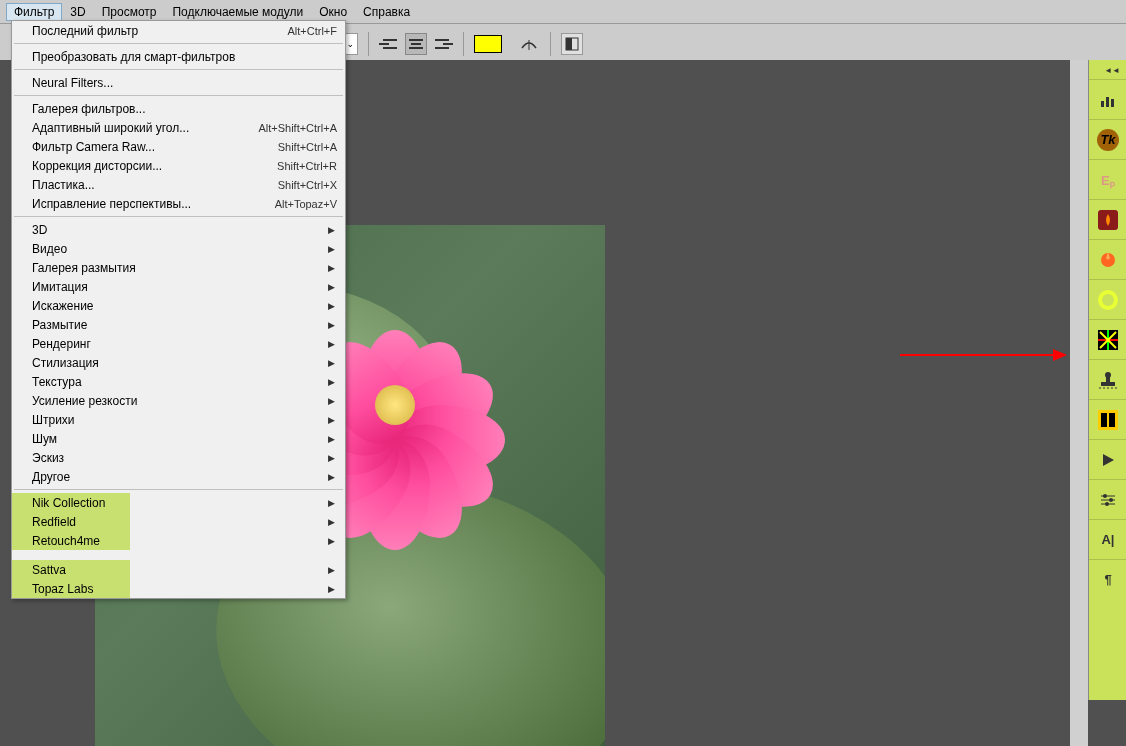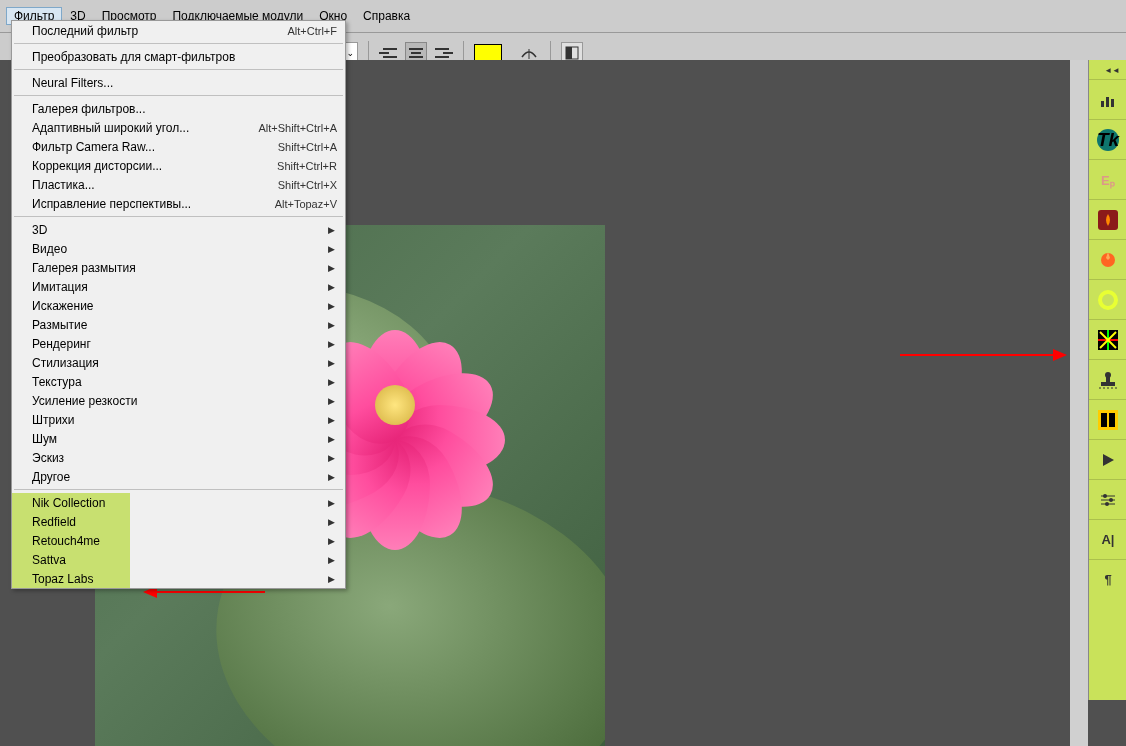--- a/index.html
+++ b/index.html
@@ -1,18 +1,18 @@
 <!DOCTYPE html>
 <html><head>
 <meta charset="utf-8">
 <style>
 * { margin: 0; padding: 0; box-sizing: border-box; font-family: "Segoe UI", Tahoma, sans-serif; font-size: 12px; }
 body { width: 1126px; height: 746px; background: #8a8a8a; overflow: hidden; position: relative; }
 
-.menubar { height: 33px; background: #cccccc; display: flex; align-items: center; padding-left: 6px; border-bottom: 1px solid #999; }
+.menubar { height: 24px; background: #cccccc; display: flex; align-items: center; padding-left: 6px; border-bottom: 1px solid #999; }
 .menubar-item { padding: 2px 8px; cursor: default; }
 .menubar-item.active { background: #d8e6f2; border: 1px solid #7fa8c9; padding: 1px 7px; }
 
 .toolbar { height: 40px; background: #cccccc; display: flex; align-items: center; padding: 0 8px; gap: 4px; position: relative; border-bottom: 1px solid #999; }
 .toolbar-sep { width: 1px; height: 24px; background: #999; margin: 0 6px; }
 .toolbar-btn { width: 22px; height: 22px; border: 1px solid #999; background: #e0e0e0; display: flex; align-items: center; justify-content: center; }
 .color-swatch { width: 28px; height: 18px; background: #ffff00; border: 1px solid #000; }
 .align-btn { width: 22px; height: 22px; display: flex; flex-direction: column; gap: 2px; justify-content: center; align-items: center; }
 .align-btn span { width: 14px; height: 2px; background: #333; }
 .align-btn.center span:nth-child(2){ width: 10px; }
@@ -123,21 +123,21 @@
       <div class="panel-slot">
         <div class="panel-icon">
           <svg width="18" height="14">
             <rect x="2" y="8" width="3" height="6" fill="#333"></rect>
             <rect x="7" y="4" width="3" height="10" fill="#333"></rect>
             <rect x="12" y="6" width="3" height="8" fill="#333"></rect>
           </svg>
         </div>
       </div>
       <div class="panel-slot">
-        <div class="panel-icon" style="font-weight: bold; font-size: 19px; color: rgb(0, 0, 0); background: #0f766e; border-radius: 50%; width: 22px; height: 22px; font-style: italic;">Tk</div>
+        <div class="panel-icon" style="font-weight: bold; font-size: 13px; color: rgb(0, 0, 0); background: #a16207; border-radius: 50%; width: 22px; height: 22px; font-style: italic;">Tk</div>
       </div>
       <div class="panel-slot">
         <div class="panel-icon" style="font-weight: bold; font-size: 13px; color: rgb(221, 153, 136);">Eₚ</div>
       </div>
       <div class="panel-slot">
         <div class="panel-icon">
           <svg width="20" height="20">
             <rect width="20" height="20" fill="#8b1a1a" rx="3"></rect>
             <path d="M10 4 Q14 10 10 16 Q6 10 10 4" fill="#ff8800"></path>
           </svg>
@@ -304,21 +304,21 @@
       <span>Nik Collection</span>
     </div>
     <div class="menu-row has-sub hl" style="background: transparent; position: relative;">
       <div style="position: absolute; left: 0px; top: 0px; width: 118px; height: 100%; background: rgb(200, 224, 112); z-index: -1;"></div>
       <span>Redfield</span>
     </div>
     <div class="menu-row has-sub hl" style="background: transparent; position: relative;">
       <div style="position: absolute; left: 0px; top: 0px; width: 118px; height: 100%; background: rgb(200, 224, 112); z-index: -1;"></div>
       <span>Retouch4me</span>
     </div>
-    <div class="menu-row has-sub hl" style="background: transparent; position: relative;">
+    <div class="menu-row has-sub hl" style="background: transparent; position: relative; margin-top: 10px;">
       <div style="position: absolute; left: 0px; top: 0px; width: 118px; height: 100%; background: rgb(200, 224, 112); z-index: -1;"></div>
       <span>Sattva</span>
     </div>
     <div class="menu-row has-sub hl" style="background: transparent; position: relative;">
       <div style="position: absolute; left: 0px; top: 0px; width: 118px; height: 100%; background: rgb(200, 224, 112); z-index: -1;"></div>
       <span>Topaz Labs</span>
     </div>
   </div>
 
 <div class="annot-arrow" style="left:900px; top:354px; width:165px;"></div>

